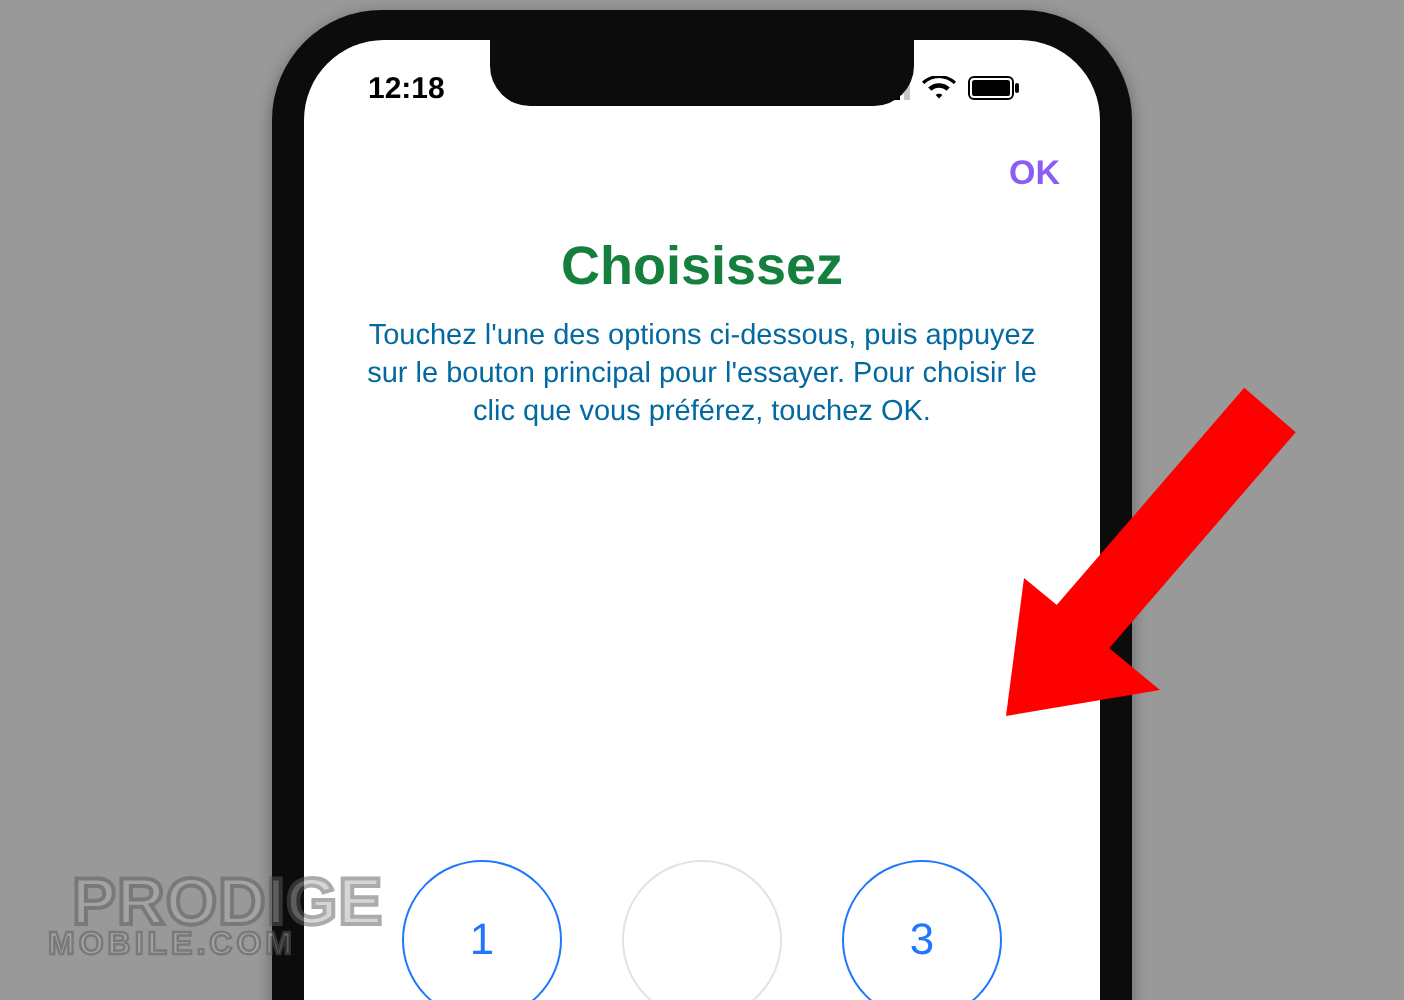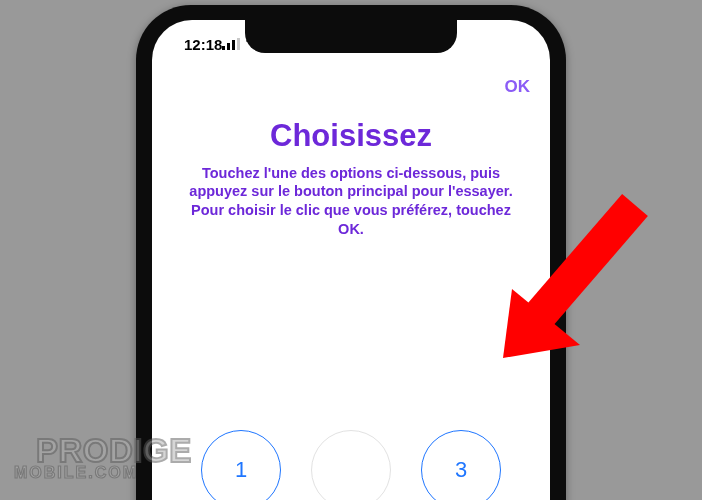--- a/index.html
+++ b/index.html
@@ -45,20 +45,21 @@
     border-bottom-right-radius: 20px;
     z-index: 5;
   }
   .status-bar {
     position: absolute;
     top: 0;
     left: 0;
     right: 14px;
     height: 44px;
     display: flex;
+    justify-content: space-between;
     align-items: center;
     padding: 0 22px;
     z-index: 3;
   }
   .status-time {
     font-size: 15px;
     font-weight: 600;
     color: #000;
     margin-left: 10px;
     margin-top: 4px;
@@ -92,31 +93,31 @@
 
   .content {
     position: absolute;
     top: 98px;
     left: 0;
     right: 0;
     padding: 0 26px;
     text-align: center;
   }
   .title {
-    font-size: 31px;
+    font-size: 27px;
     font-weight: 700;
     line-height: 1.15;
-    color: #6d28d9;
+    color: #15803d;
     margin-bottom: 10px;
   }
   .subtitle {
     font-size: 14.5px;
     line-height: 1.3;
-    color: #6d28d9;
-    font-weight: 700;
+    color: #0369a1;
+    font-weight: 400;
   }
 
   .options {
     position: absolute;
     left: 0;
     right: 0;
     bottom: 0;
     top: 410px;
     display: flex;
     justify-content: center;
@@ -172,21 +173,21 @@
     margin-left: 24px;
   }
   .wm-bottom {
     font-family: Arial, sans-serif;
     font-size: 16px;
     font-weight: 800;
     letter-spacing: 2px;
     color: #aeaeae;
     -webkit-text-stroke: 1.2px #5a5a5a;
     margin-top: -2px;
-    margin-left: 2px;
+    margin-left: 12px;
   }
 </style>
 </head>
 <body>
 
 <div class="phone">
   <div class="screen">
     <div class="notch"></div>
 
     <div class="status-bar">

